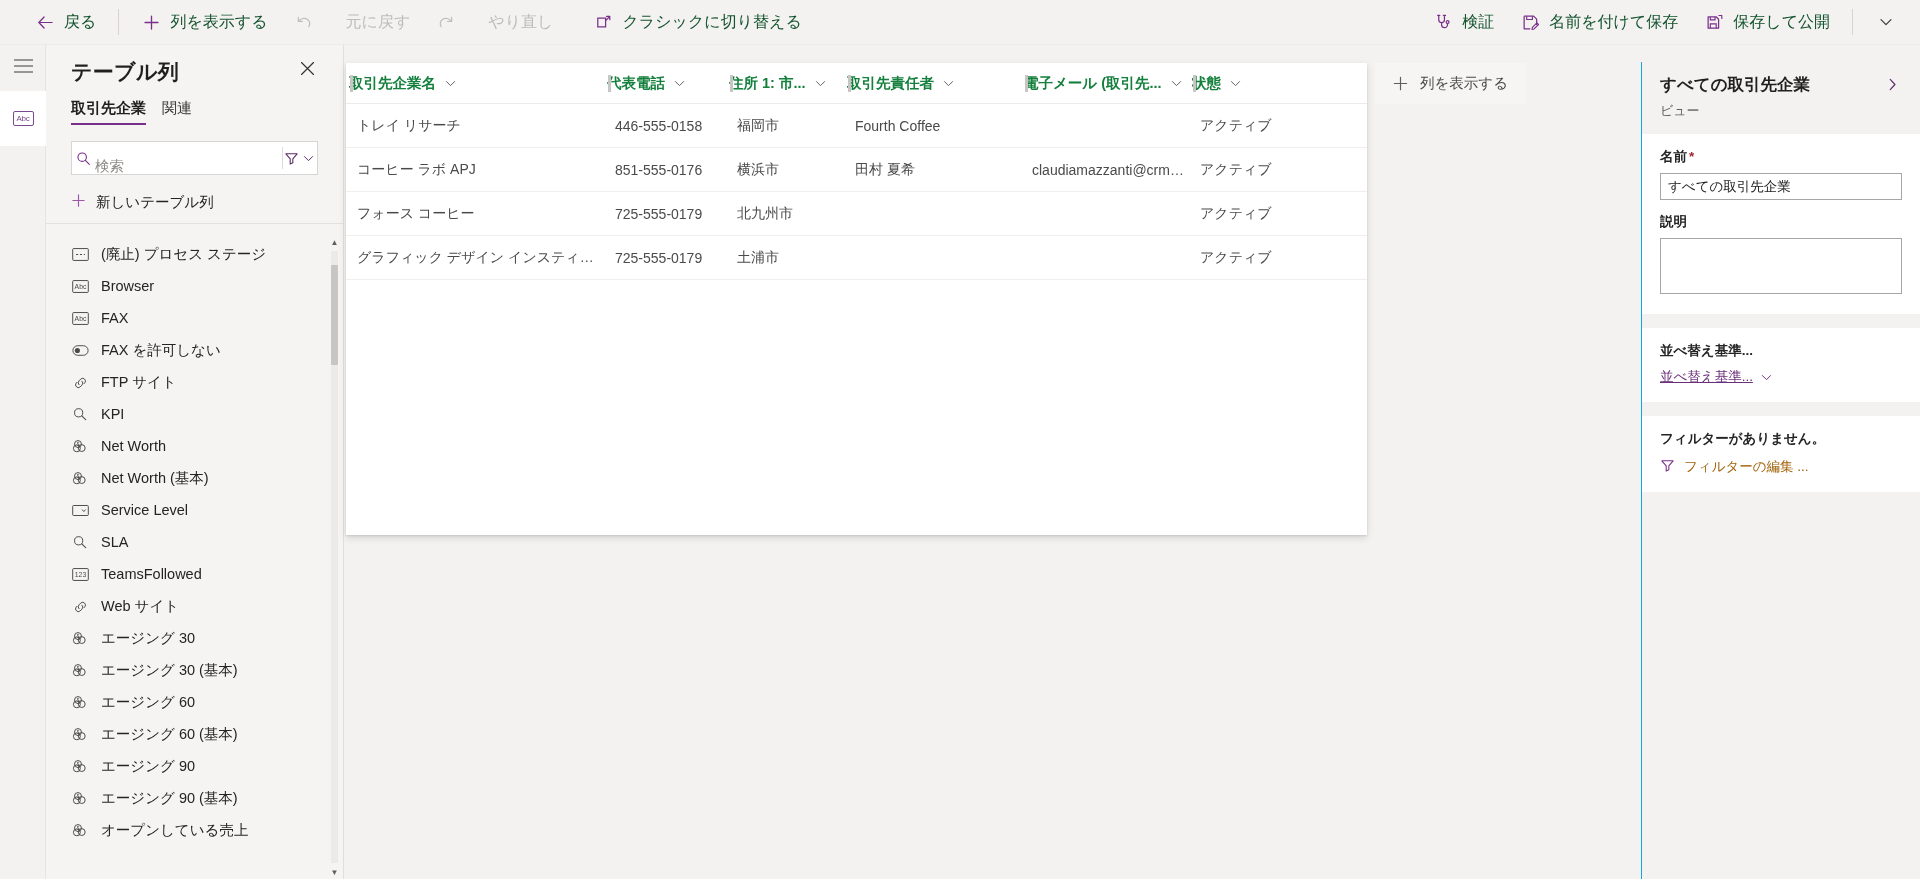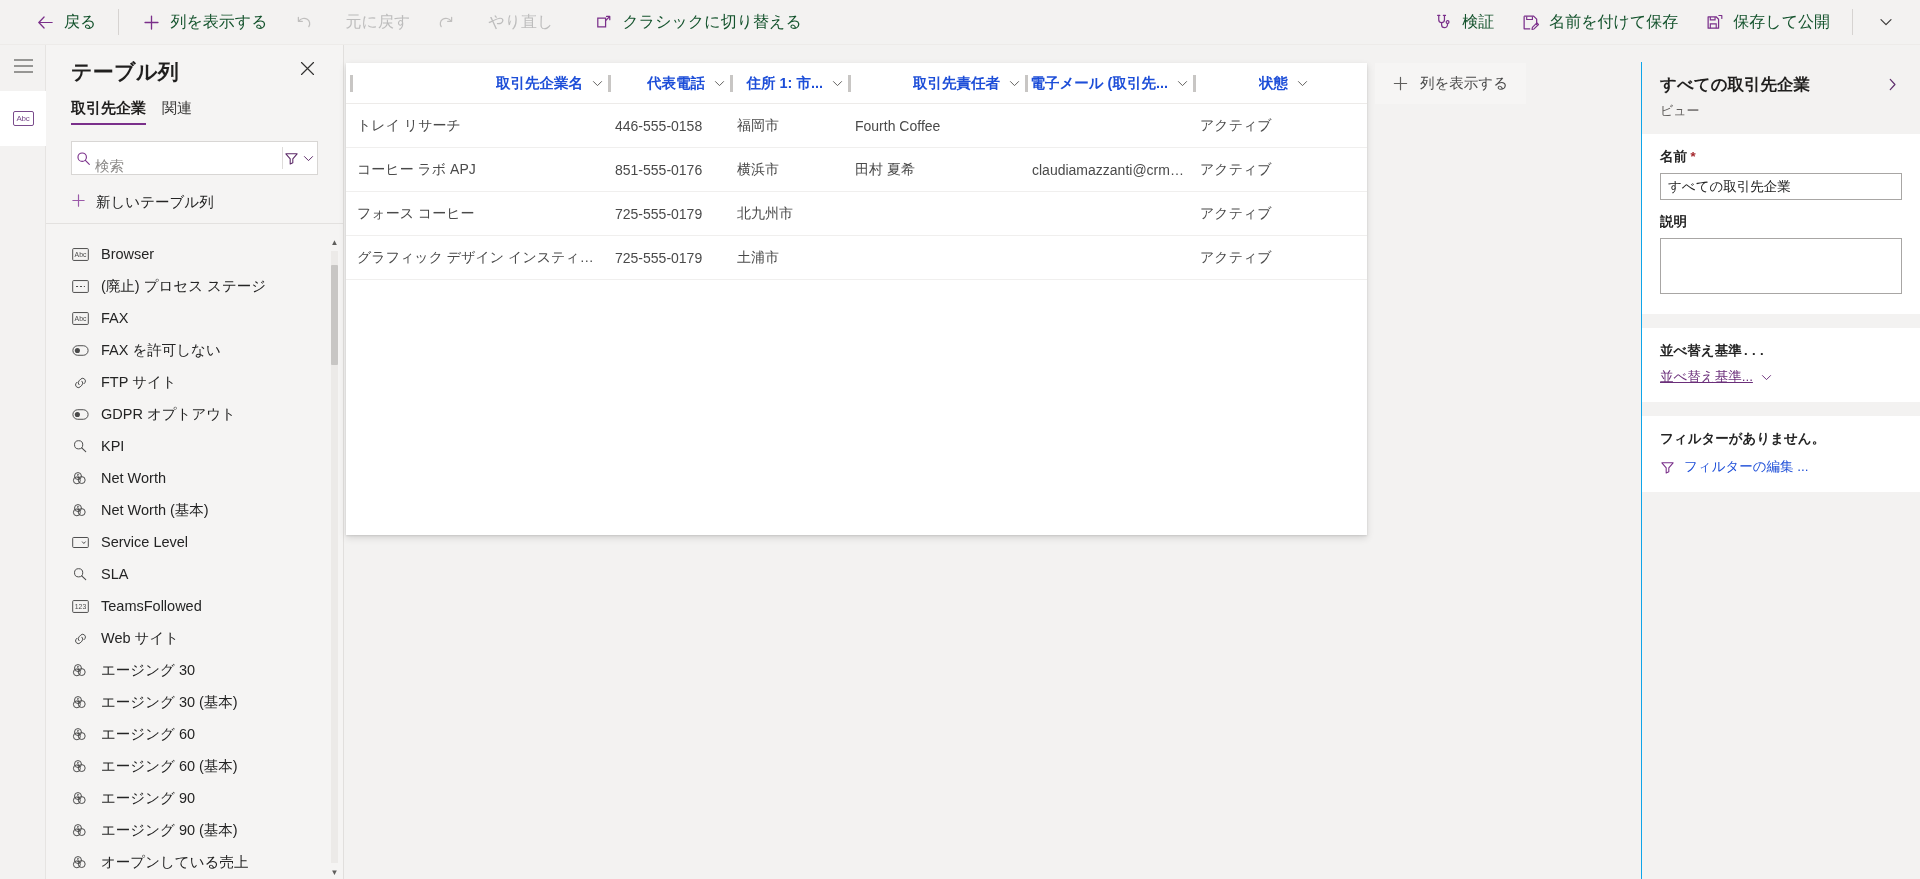--- a/index.html
+++ b/index.html
@@ -172,22 +172,22 @@
     width: 1021px; height: 472px;
     background: #ffffff;
     box-shadow: 0 0.6px 1.8px rgba(0,0,0,0.10), 0 3.2px 7.2px rgba(0,0,0,0.12);
   }
   .grid-head {
     display: flex; height: 41px; align-items: center;
     border-bottom: 1px solid #edebe9;
   }
   .gh-cell {
     display: flex; align-items: center; height: 41px;
-    font-size: 14.5px; font-weight: 700; color: #1d4ed8;
-    cursor: pointer; position: relative; padding-left: 3px; justify-content: flex-end;
+    font-size: 14.5px; font-weight: 700; color: #15803d;
+    cursor: pointer; position: relative; padding-left: 3px;
   }
   .gh-grip {
     position: absolute; left: 4px; top: 12px;
     width: 3px; height: 17px; background: #c8c6c4;
   }
   .gh-label { overflow: hidden; text-overflow: ellipsis; white-space: nowrap; }
   .gh-chev { margin-left: 8px; color: #5f5e5c; display: inline-flex; flex: none; }
   .grid-row {
     display: flex; height: 44px; align-items: center;
     border-bottom: 1px solid #f0efee;
@@ -218,21 +218,21 @@
   .rp-expand {
     margin-left: auto; width: 24px; height: 24px;
     display: flex; align-items: center; justify-content: center;
     color: #5f2f6e; cursor: pointer;
   }
   .rp-sub { padding: 4px 18px 0 18px; font-size: 13px; color: #605e5c; }
   .rp-sec {
     margin: 14px 0 0 0; padding: 14px 18px 16px 18px;
     background: #ffffff;
   }
-  .rp-lbl { font-size: 13.5px; font-weight: 700; color: #242424; margin-bottom: 7px; font-family: Liberation Mono, monospace; }
+  .rp-lbl { font-size: 13.5px; font-weight: 700; color: #242424; margin-bottom: 7px; }
   .rp-req { color: #a4262c; font-weight: 700; margin-left: 2px; }
   .rp-input {
     width: 100%; height: 27px; background: #ffffff;
     border: 1px solid #a8a6a4; outline: none;
     font-size: 13.5px; color: #242424; padding: 0 7px;
     font-family: "Liberation Sans", "DejaVu Sans", sans-serif;
   }
   .rp-ta {
     width: 100%; height: 56px; background: #ffffff;
     border: 1px solid #a8a6a4; outline: none; resize: none;
@@ -241,22 +241,22 @@
   }
   .rp-gap { height: 13px; }
   .rp-link {
     display: inline-flex; align-items: center; gap: 7px;
     font-size: 13.5px; color: #6b2f7a; text-decoration: underline;
     cursor: pointer;
   }
   .rp-link .lk-chev { text-decoration: none; display: inline-flex; }
   .rp-note { font-size: 13.5px; font-weight: 700; color: #242424; }
   .rp-filterlink {
-    display: flex; align-items: center; gap: 9px;
-    margin-top: 10px; font-size: 13.5px; color: #1d4ed8; cursor: pointer;
+    display: flex; gap: 9px;
+    margin-top: 10px; font-size: 13.5px; color: #a16207; cursor: pointer;
   }
   .rp-filterlink .fl-ico { color: #7a2f8a; display: inline-flex; }
 </style>
 </head>
 <body>
 
 <div id="app">
 
   <div class="commandbar">
     <div class="cmd-left">
@@ -425,69 +425,60 @@
       </span>
       <span>新しいテーブル列</span>
     </div>
     <div class="lp-divider"></div>
 
     <div class="lp-list" id="column-list">
         <div class="lp-row">
           <span class="r-ico">
             <svg width="17" height="13" viewBox="0 0 18 14">
               <rect x="0.6" y="0.6" width="16.8" height="12.8" rx="1" fill="none" stroke="#4a4a4a" stroke-width="1.05"></rect>
-              <text x="9" y="10" text-anchor="middle" font-size="7.4" fill="#4a4a4a" font-family="Liberation Sans,sans-serif">Abc</text>
-            </svg>
-          </span>
-          <span>Browser</span>
-        </div>
-        <div class="lp-row">
-          <span class="r-ico">
-            <svg width="17" height="13" viewBox="0 0 18 14">
-              <rect x="0.6" y="0.6" width="16.8" height="12.8" rx="1" fill="none" stroke="#4a4a4a" stroke-width="1.05"></rect>
               <path d="M4.2 7h9.6" stroke="#4a4a4a" stroke-width="1.15" stroke-dasharray="2.2 2"></path>
             </svg>
           </span>
           <span>(廃止) プロセス ステージ</span>
         </div>
         <div class="lp-row">
           <span class="r-ico">
             <svg width="17" height="13" viewBox="0 0 18 14">
               <rect x="0.6" y="0.6" width="16.8" height="12.8" rx="1" fill="none" stroke="#4a4a4a" stroke-width="1.05"></rect>
               <text x="9" y="10" text-anchor="middle" font-size="7.4" fill="#4a4a4a" font-family="Liberation Sans,sans-serif">Abc</text>
             </svg>
           </span>
+          <span>Browser</span>
+        </div>
+        <div class="lp-row">
+          <span class="r-ico">
+            <svg width="17" height="13" viewBox="0 0 18 14">
+              <rect x="0.6" y="0.6" width="16.8" height="12.8" rx="1" fill="none" stroke="#4a4a4a" stroke-width="1.05"></rect>
+              <text x="9" y="10" text-anchor="middle" font-size="7.4" fill="#4a4a4a" font-family="Liberation Sans,sans-serif">Abc</text>
+            </svg>
+          </span>
           <span>FAX</span>
         </div>
         <div class="lp-row">
           <span class="r-ico">
             <svg width="17" height="11" viewBox="0 0 18 12">
               <rect x="0.7" y="0.8" width="16.6" height="10.4" rx="5.2" fill="none" stroke="#4a4a4a" stroke-width="1.05"></rect>
               <circle cx="5.6" cy="6" r="2.8" fill="#4a4a4a"></circle>
             </svg>
           </span>
           <span>FAX を許可しない</span>
         </div>
         <div class="lp-row">
           <span class="r-ico">
             <svg width="17" height="13" viewBox="0 0 18 14">
               <path d="M7.4 9.4a3 3 0 0 1 0-4.2l2.1-2.1a3 3 0 0 1 4.2 4.2l-1 1" fill="none" stroke="#4a4a4a" stroke-width="1.05" stroke-linecap="round"></path>
               <path d="M10.6 5.6a3 3 0 0 1 0 4.2l-2.1 2.1a3 3 0 0 1-4.2-4.2l1-1" fill="none" stroke="#4a4a4a" stroke-width="1.05" stroke-linecap="round"></path>
             </svg>
           </span>
           <span>FTP サイト</span>
-        </div>
-        <div class="lp-row">
-          <span class="r-ico">
-            <svg width="17" height="11" viewBox="0 0 18 12">
-              <rect x="0.7" y="0.8" width="16.6" height="10.4" rx="5.2" fill="none" stroke="#4a4a4a" stroke-width="1.05"></rect>
-              <circle cx="5.6" cy="6" r="2.8" fill="#4a4a4a"></circle>
-            </svg>
-          </span>
-          <span>GDPR オプトアウト</span>
         </div>
         <div class="lp-row">
           <span class="r-ico">
             <svg width="17" height="14" viewBox="0 0 18 15">
               <circle cx="7" cy="6.2" r="4.4" fill="none" stroke="#4a4a4a" stroke-width="1.05"></circle>
               <path d="M10.3 9.6 14.6 13.6" stroke="#4a4a4a" stroke-width="1.15" stroke-linecap="round"></path>
             </svg>
           </span>
           <span>KPI</span>
         </div>

